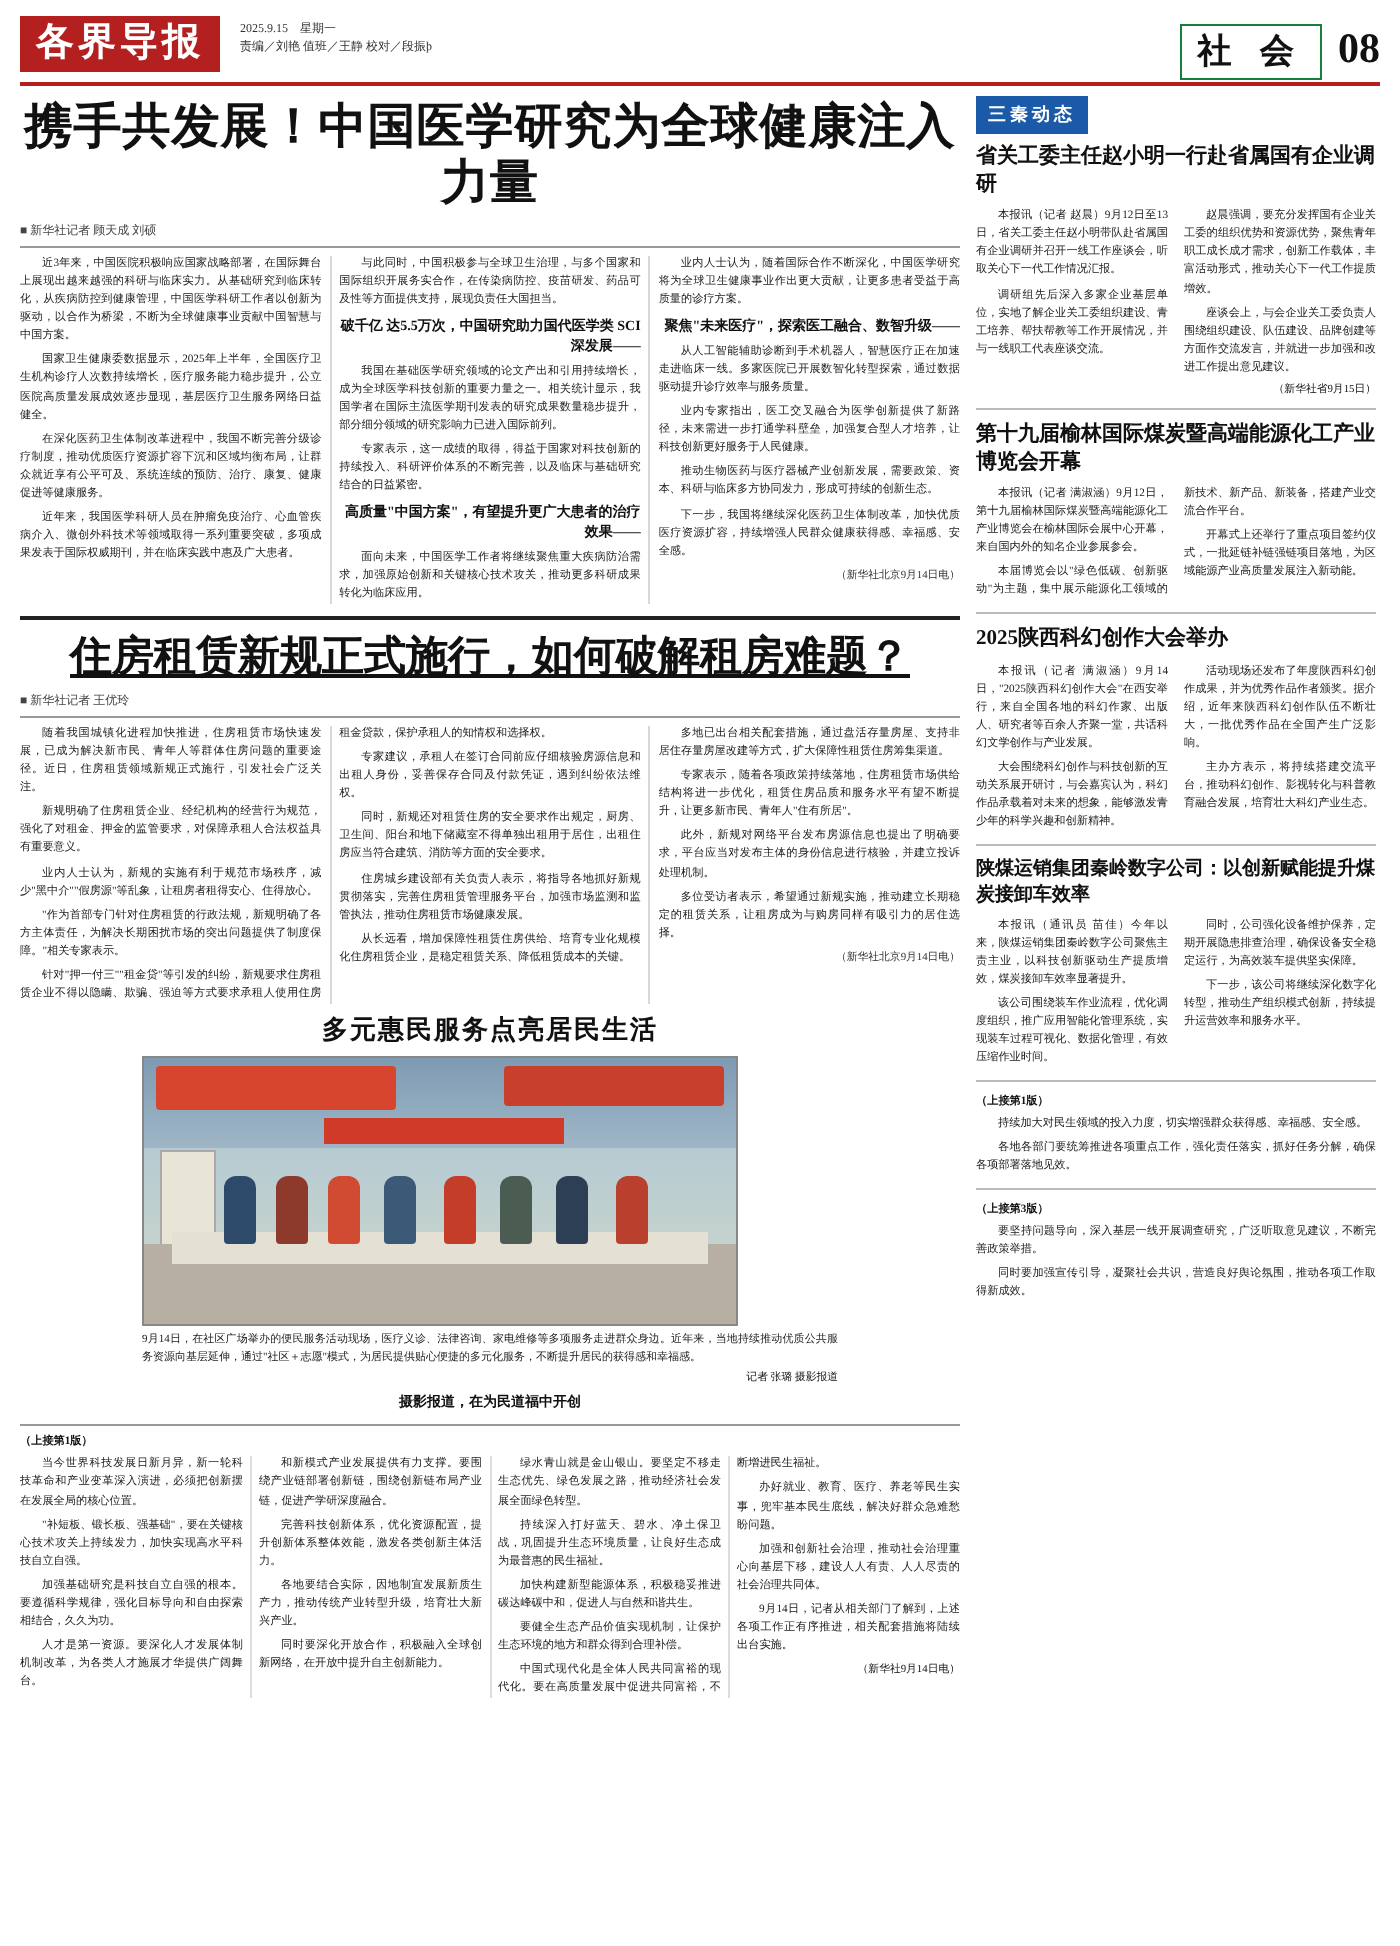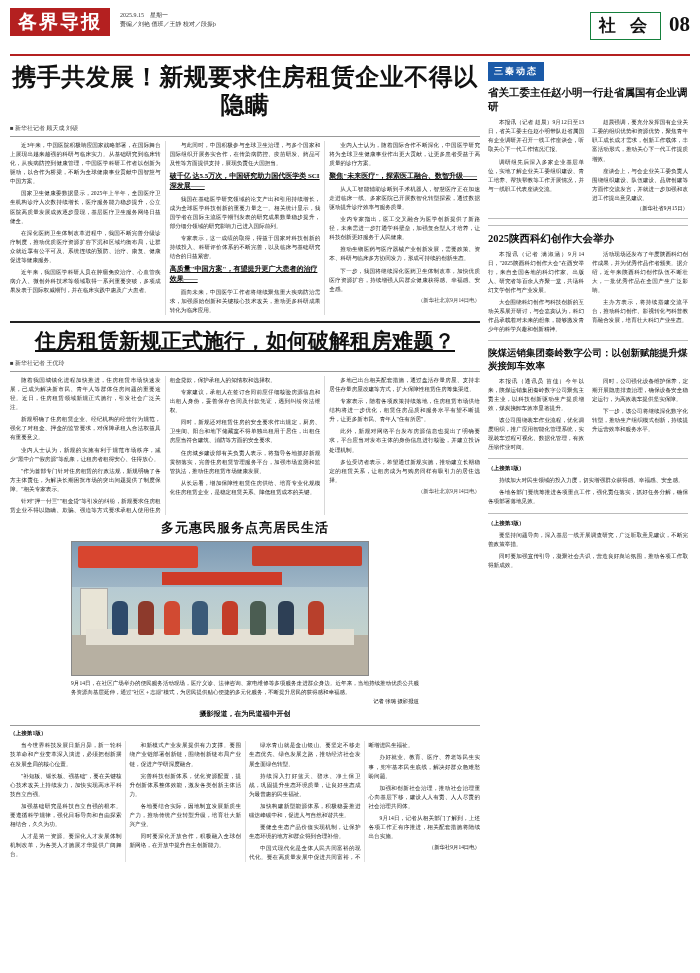--- a/index.html
+++ b/index.html
@@ -13,21 +13,21 @@
   .page{
     width:700px;height:973px;
     box-sizing:border-box;
     padding:8px 10px 6px 10px;
     position:relative;
   }
   
   .masthead{
     display:flex;align-items:flex-start;
     border-bottom:2px solid #b42020;
-    padding-bottom:14px;
+    padding-bottom:1px;
     margin-bottom:4px;
   }
   .logo{
     background:#b42020;color:#fff;
     font-family:"Liberation Serif",serif;
     font-weight:bold;
     font-size:19px;
     letter-spacing:2px;
     padding:4px 8px 5px 8px;
     line-height:1;
@@ -79,22 +79,21 @@
     font-size:5.6px;line-height:1.62;
     text-align:justify;
     margin:0 0 3px 0;
     text-indent:11px;
     color:#1a1a1a;
   }
   .sub-h{
     font-size:7px;font-weight:bold;
     margin:4px 0 3px 0;
     line-height:1.4;
-    text-align:left;
-    text-decoration:underline;
+    text-align:right;
   }
   .end-note{
     font-size:5.4px;text-align:right;color:#333;margin-top:2px;
   }
   
   .rule-thick{border-top:2px solid #222;margin:6px 0 0 0;}
   .headline2{
     font-size:21px;font-weight:bold;text-align:center;
     margin:6px 0 5px 0;line-height:1.2;text-decoration:underline;
   }
@@ -173,21 +172,21 @@
     <div class="mast-right">
       <div class="mast-section">社 会</div>
       <div class="mast-pageno">08</div>
     </div>
   </div>
 
   <div class="cols">
 
     <div class="left">
 
-      <h1 class="headline1">携手共发展！新规要求住房租赁企业不得以隐瞒</h1>
+      <h1 class="headline1">携手共发展！中国医学研究为全球健康注入力量</h1>
       <div class="byline">■ 新华社记者  顾天成  刘硕</div>
 
       <div class="threecol">
         <p class="t">近3年来，中国医院积极响应国家战略部署，在国际舞台上展现出越来越强的科研与临床实力。从基础研究到临床转化，从疾病防控到健康管理，中国医学科研工作者以创新为驱动，以合作为桥梁，不断为全球健康事业贡献中国智慧与中国方案。</p>
         <p class="t">国家卫生健康委数据显示，2025年上半年，全国医疗卫生机构诊疗人次数持续增长，医疗服务能力稳步提升，公立医院高质量发展成效逐步显现，基层医疗卫生服务网络日益健全。</p>
         <p class="t">在深化医药卫生体制改革进程中，我国不断完善分级诊疗制度，推动优质医疗资源扩容下沉和区域均衡布局，让群众就近享有公平可及、系统连续的预防、治疗、康复、健康促进等健康服务。</p>
         <p class="t">近年来，我国医学科研人员在肿瘤免疫治疗、心血管疾病介入、微创外科技术等领域取得一系列重要突破，多项成果发表于国际权威期刊，并在临床实践中惠及广大患者。</p>
         <p class="t">与此同时，中国积极参与全球卫生治理，与多个国家和国际组织开展务实合作，在传染病防控、疫苗研发、药品可及性等方面提供支持，展现负责任大国担当。</p>
         <div class="sub-h">破千亿 达5.5万次，中国研究助力国代医学类 SCI 深发展——</div>
         <p class="t">我国在基础医学研究领域的论文产出和引用持续增长，成为全球医学科技创新的重要力量之一。相关统计显示，我国学者在国际主流医学期刊发表的研究成果数量稳步提升，部分细分领域的研究影响力已进入国际前列。</p>
@@ -283,20 +282,28 @@
           <p class="rt">调研组先后深入多家企业基层单位，实地了解企业关工委组织建设、青工培养、帮扶帮教等工作开展情况，并与一线职工代表座谈交流。</p>
           <p class="rt">赵晨强调，要充分发挥国有企业关工委的组织优势和资源优势，聚焦青年职工成长成才需求，创新工作载体，丰富活动形式，推动关心下一代工作提质增效。</p>
           <p class="rt">座谈会上，与会企业关工委负责人围绕组织建设、队伍建设、品牌创建等方面作交流发言，并就进一步加强和改进工作提出意见建议。</p>
         </div>
         <div class="sec-note">（新华社省9月15日）</div>
       </div>
 
       <div class="r-sep"></div>
 
       
+      <div>
+        <div class="r-title">第十九届榆林国际煤炭暨高端能源化工产业博览会开幕</div>
+        <div class="r-twocol">
+          <p class="rt">本报讯（记者  满淑涵）9月12日，第十九届榆林国际煤炭暨高端能源化工产业博览会在榆林国际会展中心开幕，来自国内外的知名企业参展参会。</p>
+          <p class="rt">本届博览会以"绿色低碳、创新驱动"为主题，集中展示能源化工领域的新技术、新产品、新装备，搭建产业交流合作平台。</p>
+          <p class="rt">开幕式上还举行了重点项目签约仪式，一批延链补链强链项目落地，为区域能源产业高质量发展注入新动能。</p>
+        </div>
+      </div>
 
       <div class="r-sep"></div>
 
       
       <div>
         <div class="r-title">2025陕西科幻创作大会举办</div>
         <div class="r-twocol">
           <p class="rt">本报讯（记者  满淑涵）9月14日，"2025陕西科幻创作大会"在西安举行，来自全国各地的科幻作家、出版人、研究者等百余人齐聚一堂，共话科幻文学创作与产业发展。</p>
           <p class="rt">大会围绕科幻创作与科技创新的互动关系展开研讨，与会嘉宾认为，科幻作品承载着对未来的想象，能够激发青少年的科学兴趣和创新精神。</p>
           <p class="rt">活动现场还发布了年度陕西科幻创作成果，并为优秀作品作者颁奖。据介绍，近年来陕西科幻创作队伍不断壮大，一批优秀作品在全国产生广泛影响。</p>

